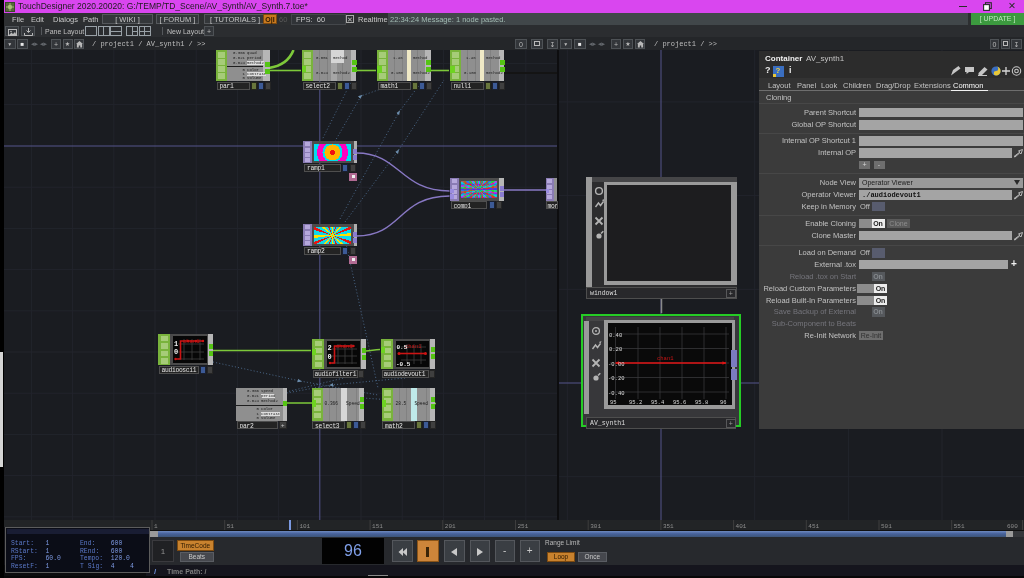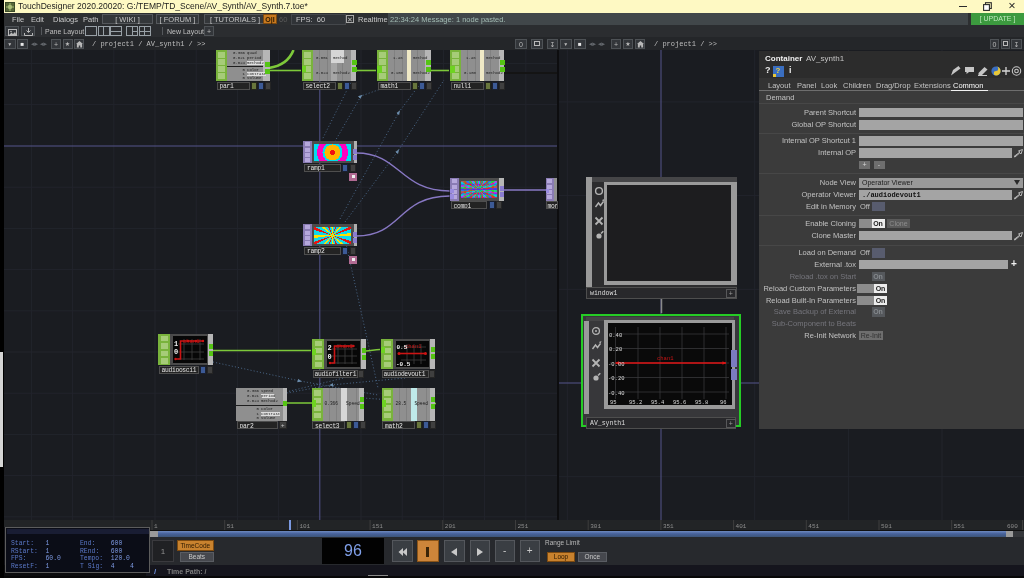--- a/index.html
+++ b/index.html
@@ -1,20 +1,20 @@
 <!DOCTYPE html>
 <html><head><meta charset="utf-8">
 <style>
 *{margin:0;padding:0;box-sizing:border-box}
 html,body{width:1024px;height:578px;background:#000;font-family:"Liberation Sans",sans-serif;overflow:hidden}
 #root{position:relative;width:1024px;height:578px;background:#000}
 .abs{position:absolute}
 .mono{font-family:"Liberation Mono",monospace}
 
-#titlebar{left:4px;top:0;width:1020px;height:12.5px;background:#fef9c3;color:#1c1c1c;font-size:8.5px}
+#titlebar{left:4px;top:0;width:1020px;height:12.5px;background:#d946ef;color:#1c1c1c;font-size:8.5px}
 #menubar{left:4px;top:12.5px;width:1020px;height:12.5px;background:#2d2f31;color:#c9c9c9;font-size:7.5px}
 #toolbar{left:4px;top:25px;width:1020px;height:12px;background:#2b2d30;color:#bfbfbf;font-size:7.5px}
 #pathbar{left:4px;top:37px;width:1020px;height:13px;background:#242629;color:#bdbdbd;font-size:8px}
 .mbtn{position:absolute;top:1.5px;height:10px;line-height:10px;text-align:center;border:1px solid #55585c;background:#34373a;color:#c4c4c4}
 .sq{position:absolute;top:1.5px;height:10px;border:1px solid #4e5256;background:#33363a;color:#b9b9b9;font-size:7px;line-height:9px;text-align:center}
 
 #net{left:0;top:50px;width:1024px;height:469.5px;background:#000;overflow:hidden}
 .nlabel{position:absolute;background:#232323;border:1px solid #4e4e4e;color:#e2e2e2;font-family:"Liberation Mono",monospace;font-size:6.3px;line-height:7px;white-space:nowrap;overflow:hidden;letter-spacing:-0.3px}
 
 #ppanel{left:759px;top:51px;width:265px;height:377.5px;background:#3b3b3b;font-size:7.5px;color:#c2c2c2}
@@ -539,21 +539,21 @@
     </svg>
     <div class="abs" style="left:0;top:27px;width:265px;height:13px;background:#333333;border-bottom:1px solid #6e6e6e"></div>
     <div class="abs" style="left:9px;top:30px;font-size:7.5px">Layout</div>
     <div class="abs" style="left:38px;top:30px;font-size:7.5px">Panel</div>
     <div class="abs" style="left:62px;top:30px;font-size:7.5px">Look</div>
     <div class="abs" style="left:84px;top:30px;font-size:7.5px">Children</div>
     <div class="abs" style="left:117px;top:30px;font-size:7.5px">Drag/Drop</div>
     <div class="abs" style="left:155px;top:30px;font-size:7.5px">Extensions</div>
     <div class="abs" style="left:194px;top:30px;font-size:7.5px;color:#fafafa">Common</div>
     <div class="abs" style="left:192px;top:38.5px;width:37px;height:1.5px;background:#f2f2f2"></div>
-    <div class="abs" style="left:7px;top:42px;font-size:7.5px">Demand</div>
+    <div class="abs" style="left:7px;top:42px;font-size:7.5px">Cloning</div>
     <div class="abs" style="left:0;top:52px;width:265px;height:1px;background:#474747"></div>
     <div class="plabel" style="top:56.5px">Parent Shortcut</div>
       <div class="pfield" style="top:56.5px;width:164px"></div>
     <div class="plabel" style="top:69px">Global OP Shortcut</div>
       <div class="pfield" style="top:69px;width:164px"></div>
     <div class="abs" style="left:0;top:81.5px;width:265px;height:1px;background:#474747"></div>
     <div class="plabel" style="top:85px">Internal OP Shortcut 1</div>
       <div class="pfield" style="top:85px;width:164px"></div>
     <div class="plabel" style="top:97px">Internal OP</div>
       <div class="pfield" style="top:97px;width:153px"></div>
@@ -568,21 +568,21 @@
         <span style="position:absolute;left:3px;top:1px;color:#1c1c1c;font-size:7px">Operator Viewer</span>
         <span style="position:absolute;right:3px;top:2px;width:0;height:0;border-left:3.5px solid transparent;border-right:3.5px solid transparent;border-top:5px solid #2a2a2a"></span>
       </div>
     <div class="plabel" style="top:139px">Operator Viewer</div>
     <div class="pfield mono" style="top:139px;width:153px">
         <span style="position:absolute;left:3px;top:1px;color:#111;font-size:7px;font-weight:bold">./audiodevout1</span>
       </div>
     <svg class="abs" style="left:254px;top:139px" width="10" height="10" viewBox="0 0 10 10">
         <path d="M1 8.5L7 4l-1.5-1 4-1.5L8 6 6.8 4.8 2 9z" fill="none" stroke="#b9b9b9" stroke-width="1"></path>
       </svg>
-    <div class="plabel" style="top:150.5px">Edit in Memory</div>
+    <div class="plabel" style="top:150.5px">Keep in Memory</div>
     <div class="abs" style="left:101px;top:150.5px;font-size:7.5px">Off</div>
     <div class="abs" style="left:113px;top:150.5px;width:12.5px;height:9.5px;background:#585c6e"></div>
     <div class="abs" style="left:0;top:164px;width:265px;height:1px;background:#474747"></div>
     <div class="plabel" style="top:167.5px">Enable Cloning</div>
     <div class="abs" style="left:100px;top:167.5px;width:12.5px;height:9.5px;background:#8c8c8c"></div>
     <div class="abs" style="left:112.5px;top:167.5px;width:13px;height:9.5px;background:#ececec;color:#1c1c1c;font-weight:bold;font-size:7px;line-height:9.5px;text-align:center">On</div>
     <div class="abs" style="left:128px;top:167.5px;width:23px;height:9.5px;background:#5a5a5a;color:#8e8e8e;font-size:7px;line-height:9.5px;text-align:center">Clone</div>
     <div class="plabel" style="top:179.5px">Clone Master</div>
       <div class="pfield" style="top:179.5px;width:153px"></div>
     <svg class="abs" style="left:254px;top:179.5px" width="10" height="10" viewBox="0 0 10 10">

